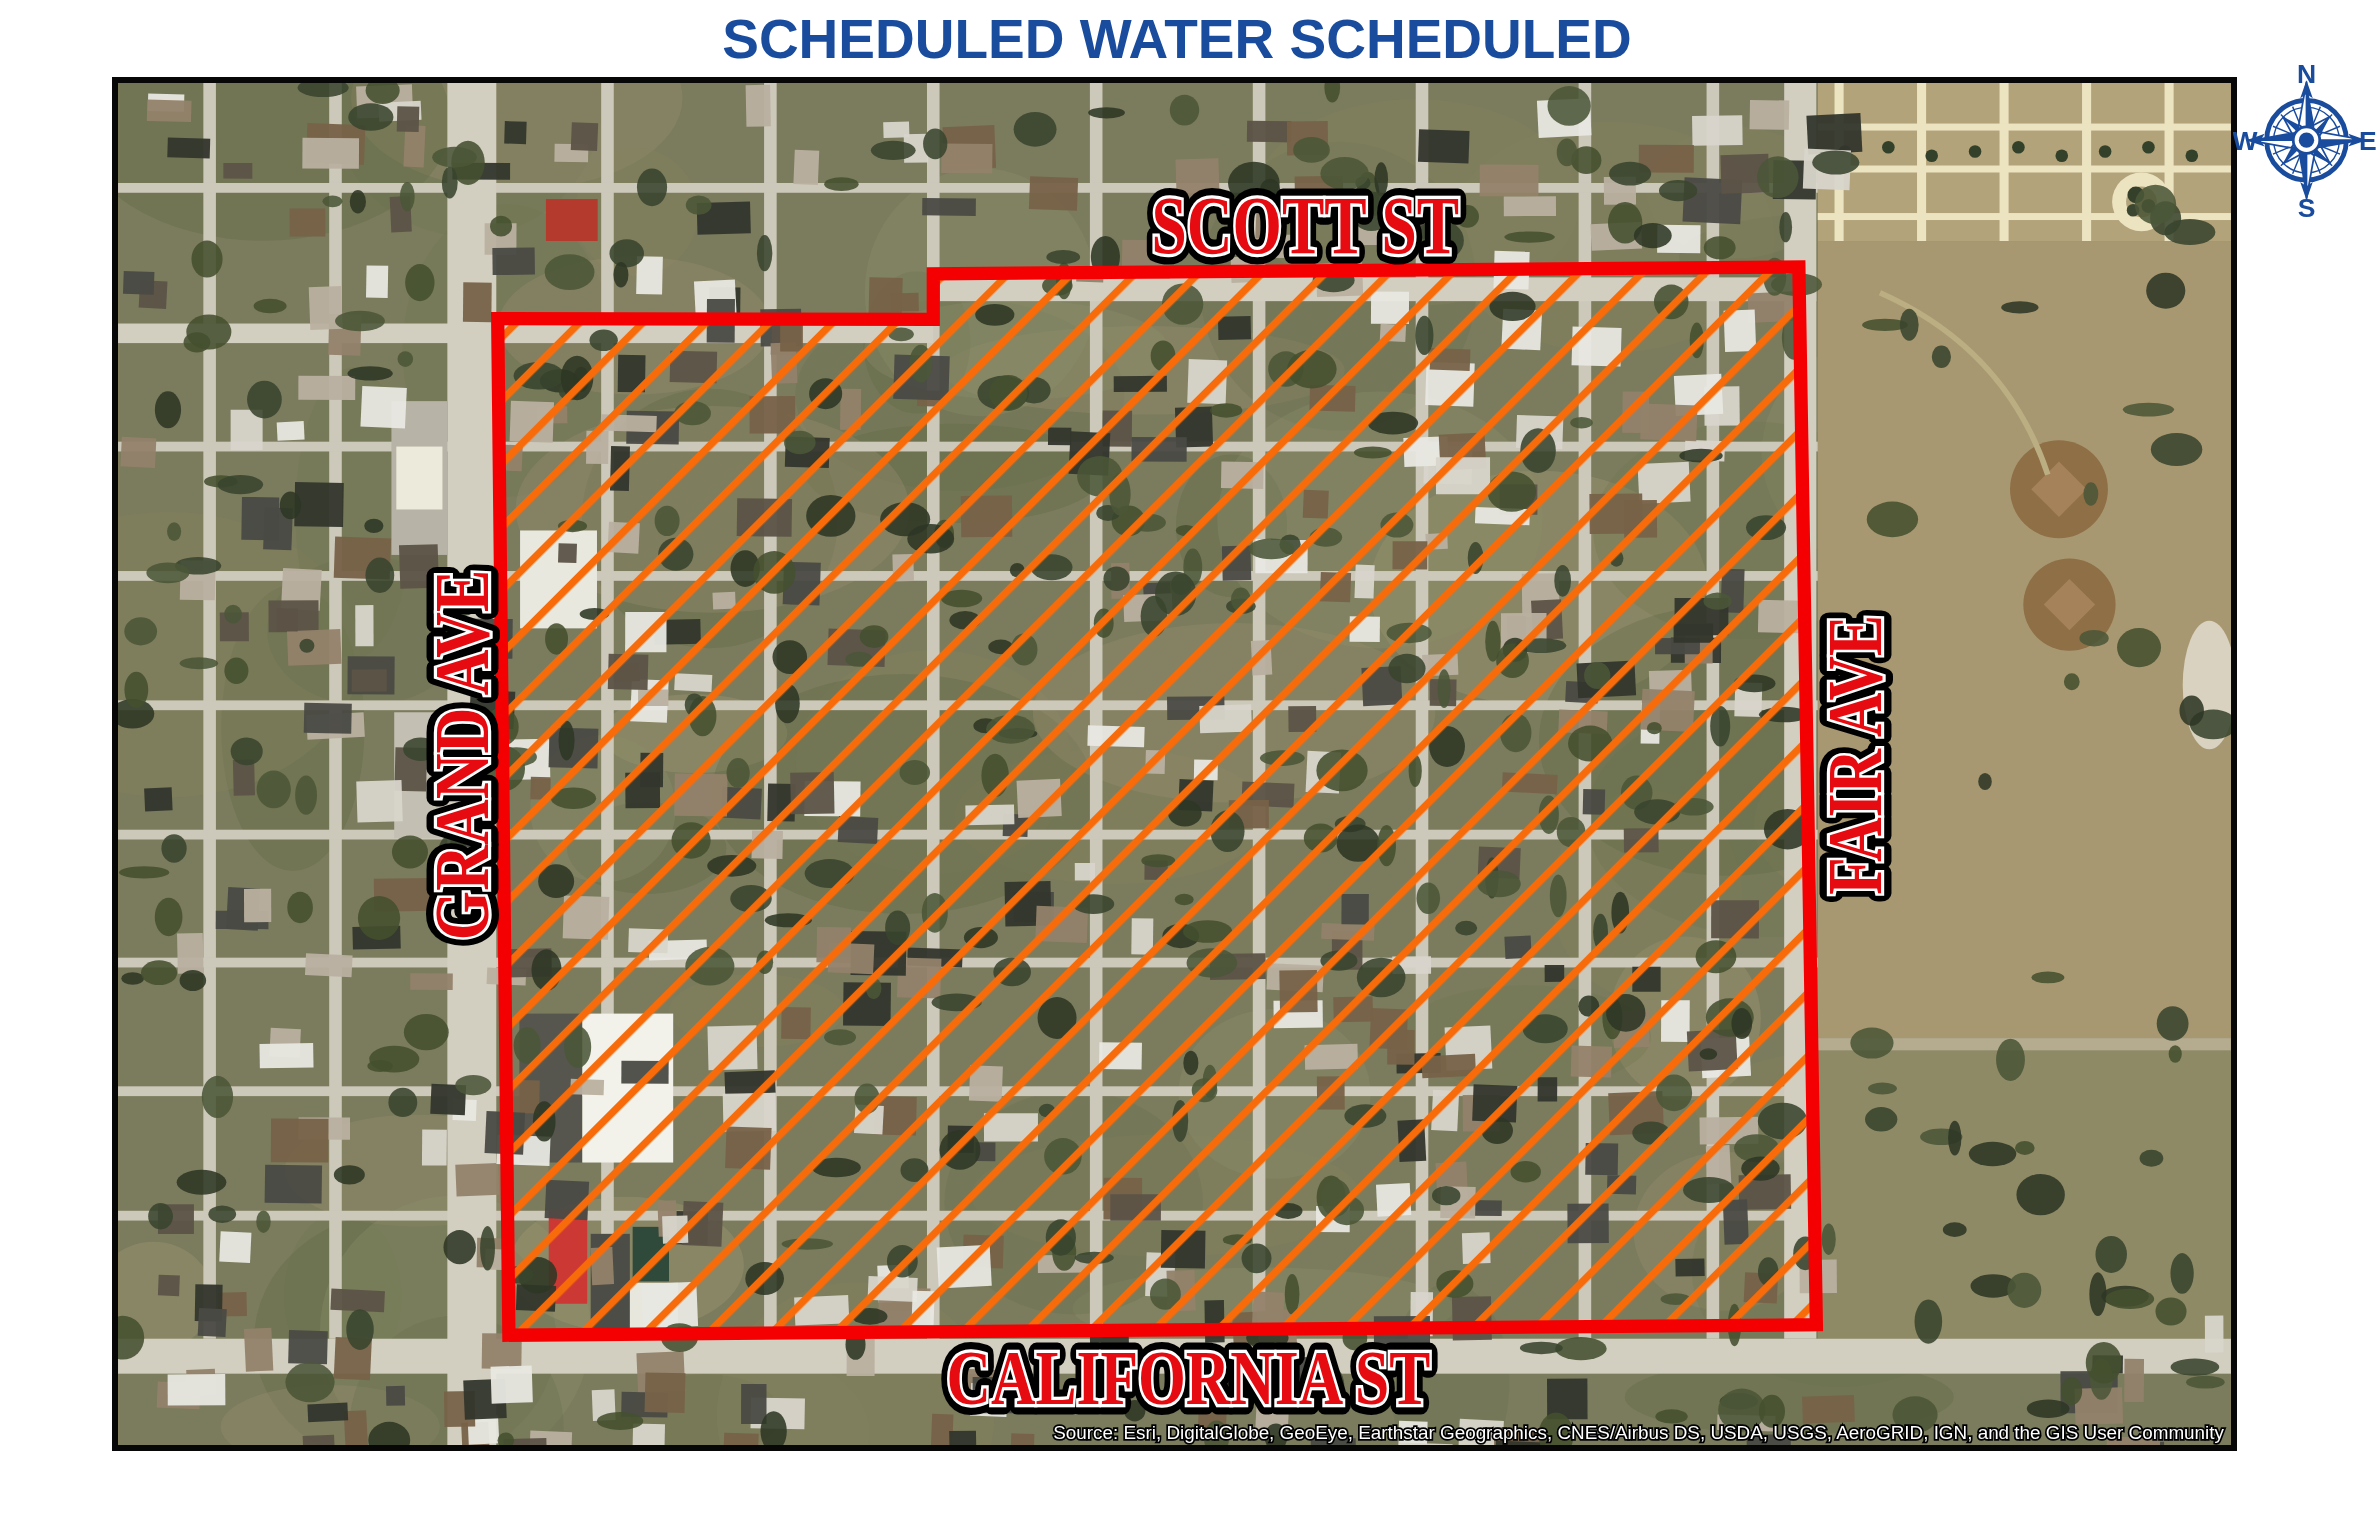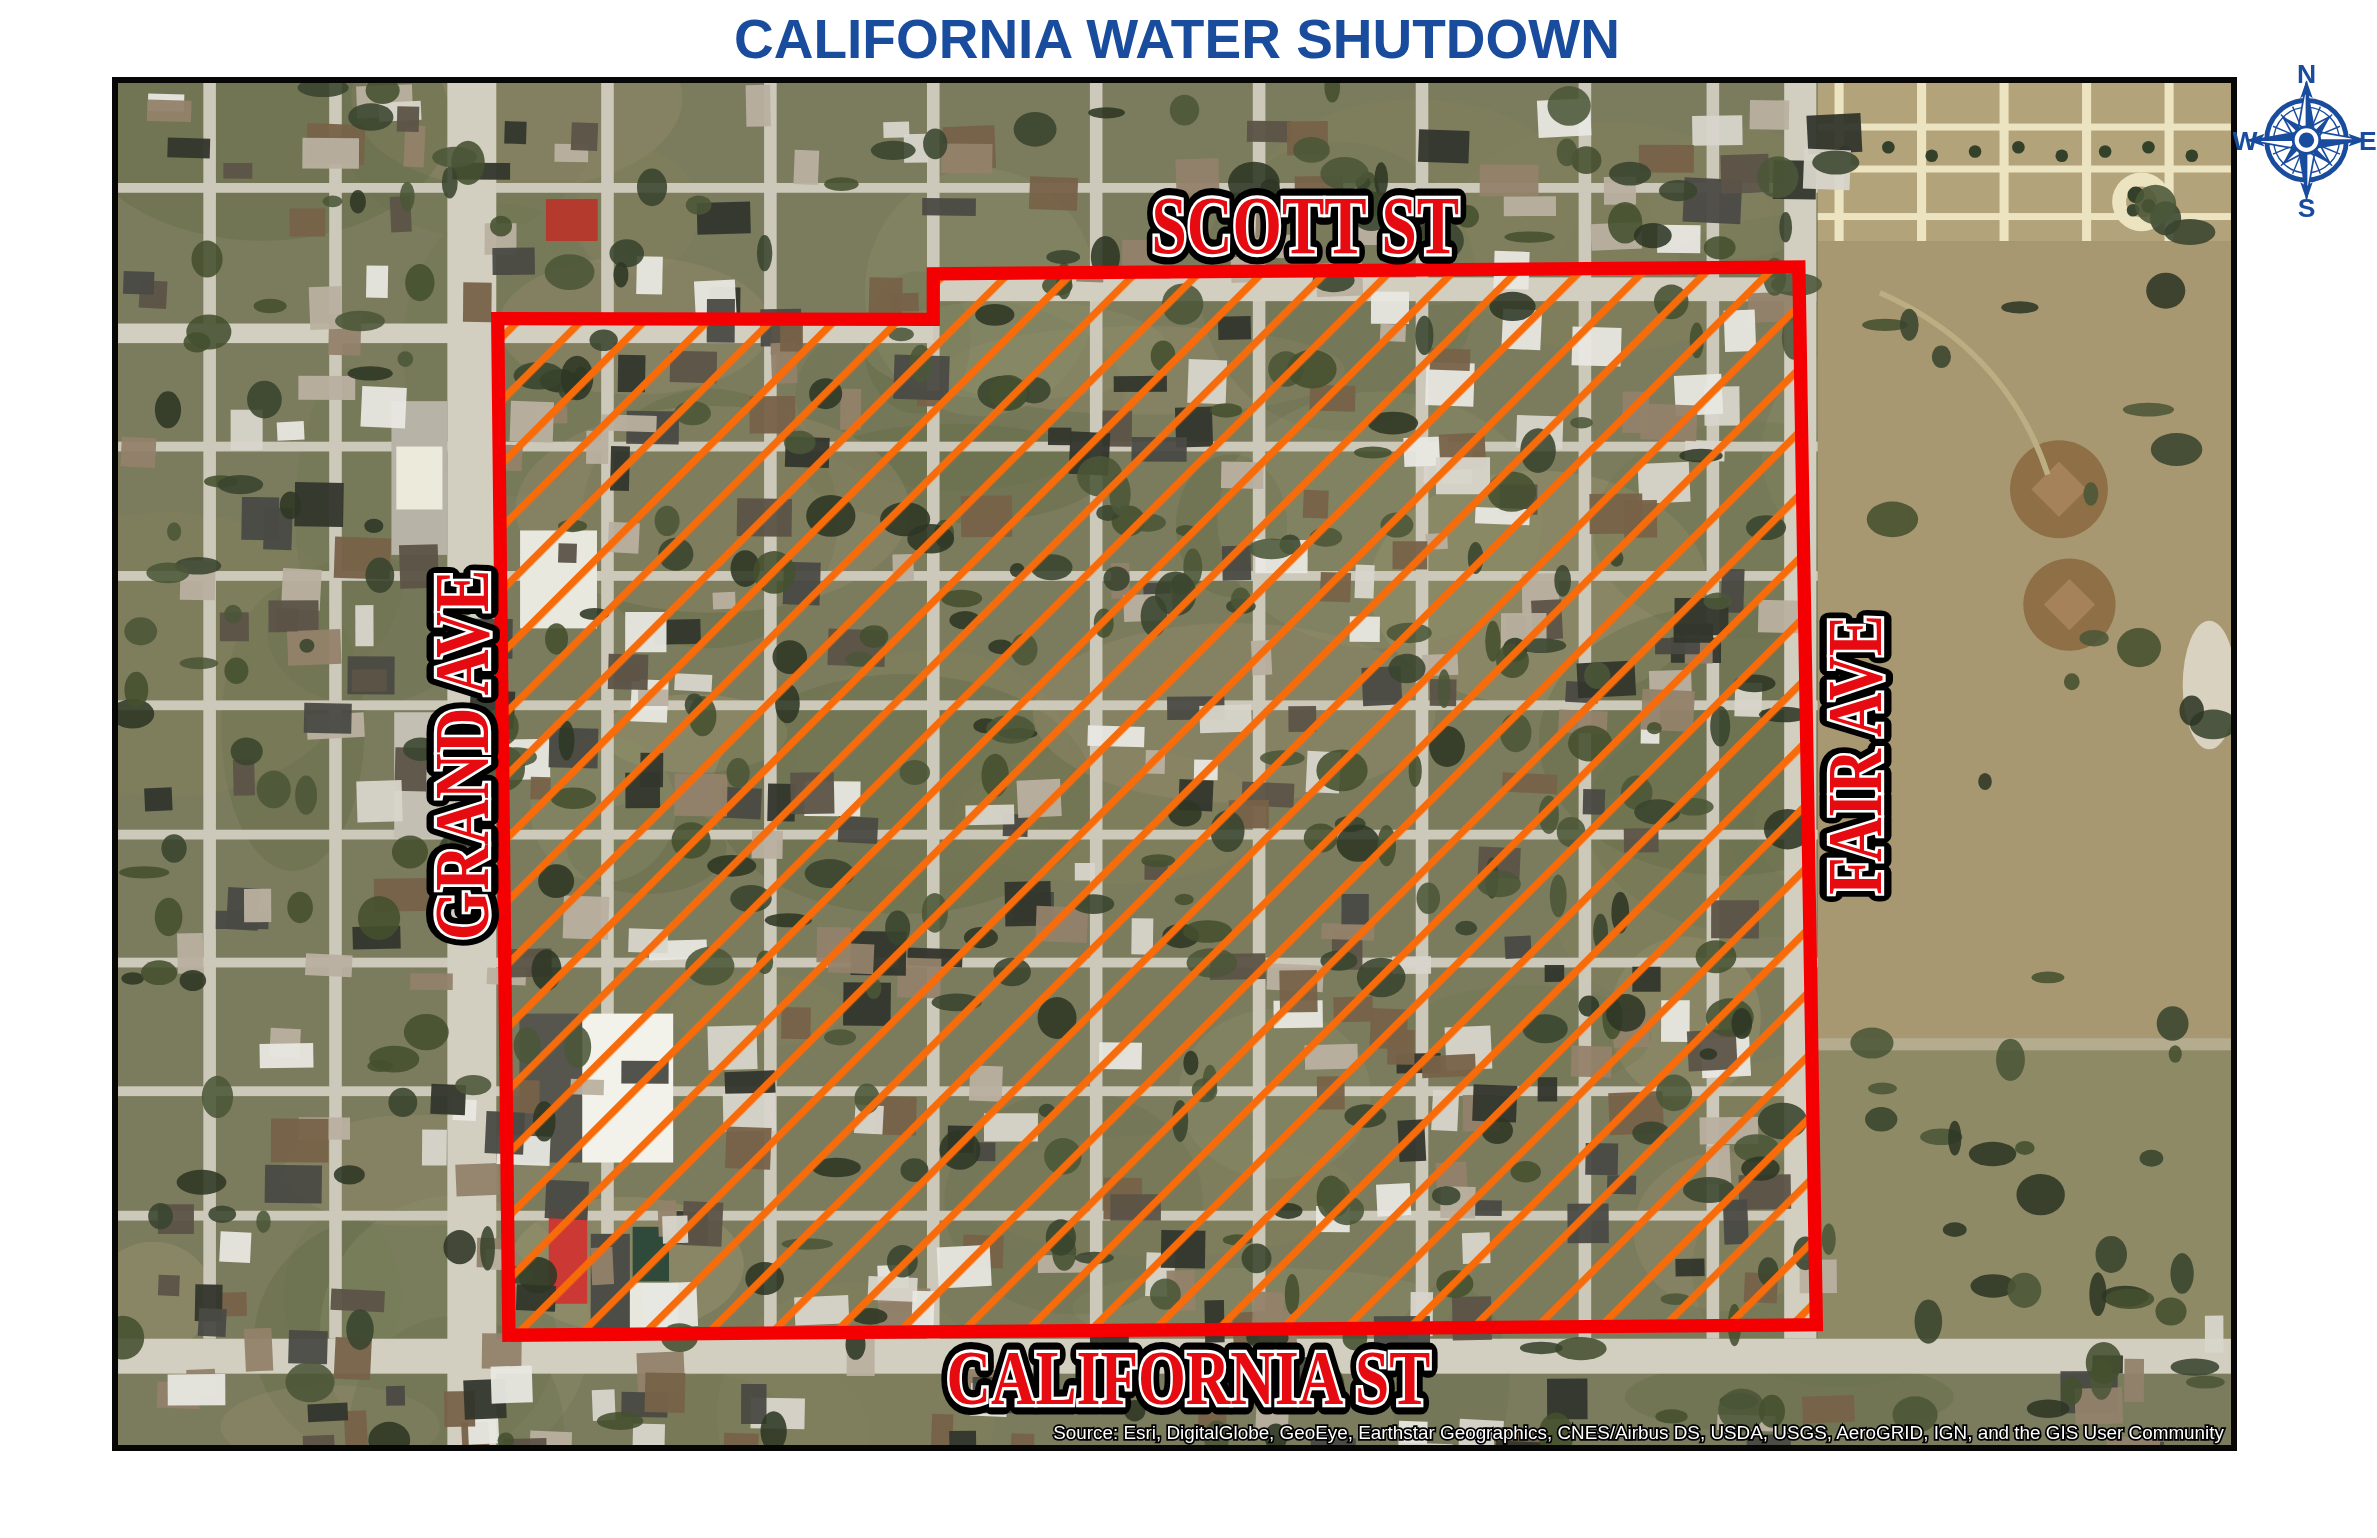--- a/index.html
+++ b/index.html
@@ -9,21 +9,21 @@
          font-family:"Liberation Sans",sans-serif;}
   .map-frame{position:absolute;left:112px;top:77px;width:2113px;height:1362px;
              border:6.3px solid #070707;background:#f97316;overflow:hidden;}
   .map-frame svg{display:block;}
   .compass-box{position:absolute;left:2233px;top:62px;width:147px;height:157px;}
   .street-label{font-family:"Liberation Serif",serif;font-weight:bold;}
 </style>
 </head>
 <body>
 
-<h1 class="title">CALIFORNIA WATER SHUTDOWN</h1>
+<h1 class="title">SCHEDULED WATER SCHEDULED</h1>
 
 <div class="map-frame">
 <svg width="2113" height="1362" viewBox="0 0 3022 1948" xmlns="http://www.w3.org/2000/svg">
   <defs>
     <pattern id="hatch" width="64" height="64" patternUnits="userSpaceOnUse" patternTransform="rotate(-45)">
       <rect x="0" y="0" width="64" height="64" fill="none"></rect>
       <rect x="0" y="0" width="64" height="10.5" fill="#f76b0a"></rect>
     </pattern>
   </defs>
 

